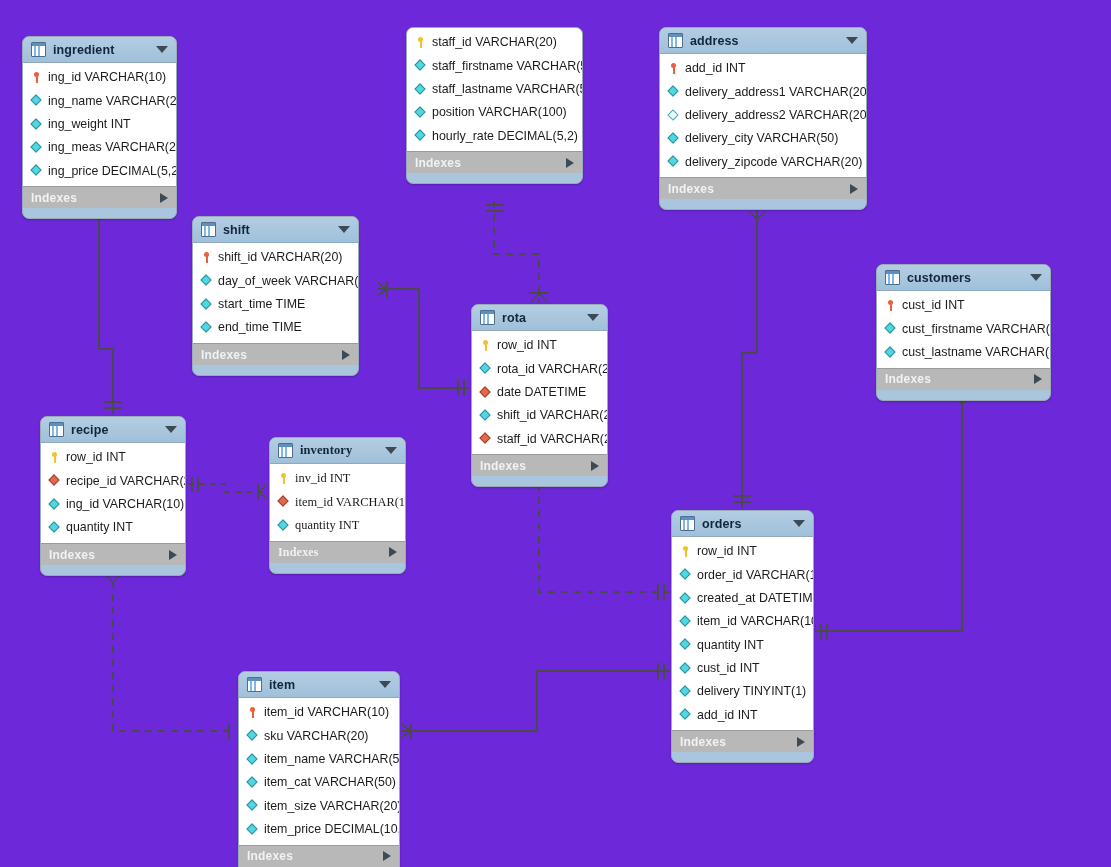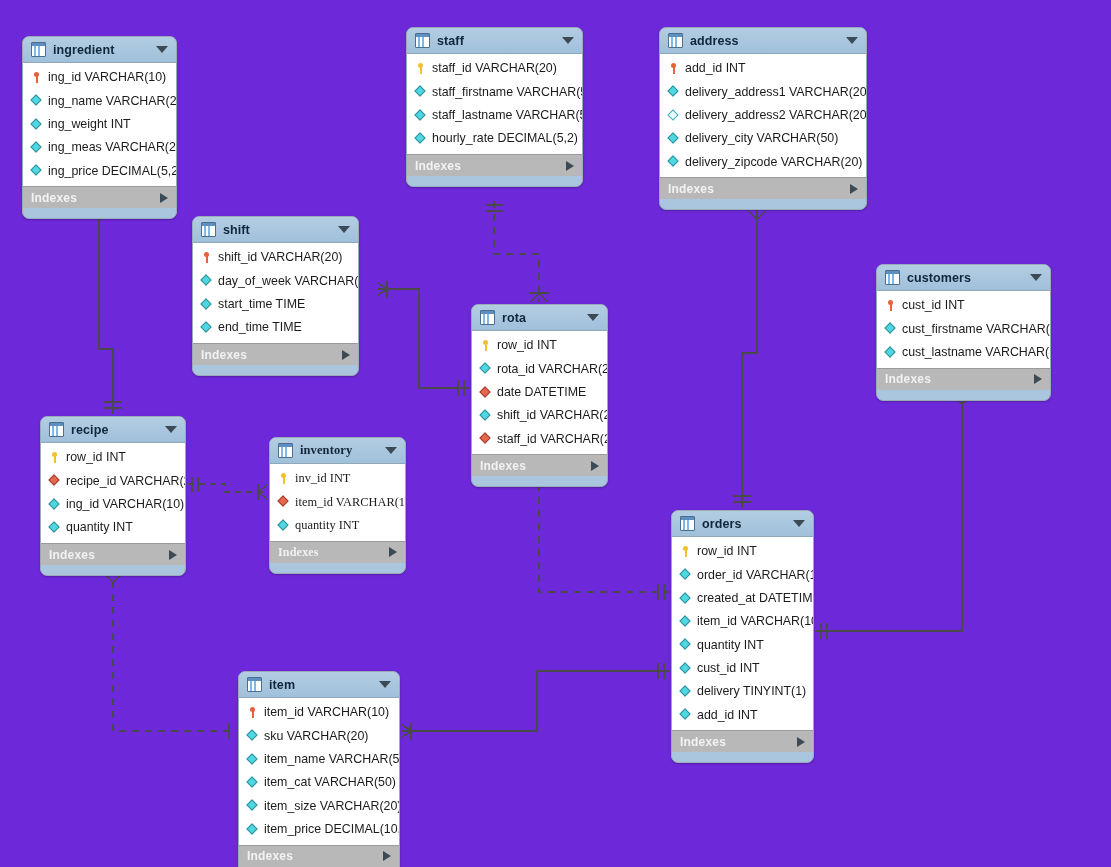--- a/index.html
+++ b/index.html
@@ -301,40 +301,39 @@
             <span class="mark dia-cyan"></span>
             <span class="col-name">ing_price DECIMAL(5,2)</span>
           </div>
         </div>
         <div class="indexes">
           <span class="indexes-label">Indexes</span>
           <span class="caret-right"></span>
         </div>
       </div>
       <div class="table-box" style="left: 406px; top: 27px; width: 177px;">
-        <div class="tbl-header">
-          <span class="tbl-icon"></span>
-          <span class="tbl-title">staff</span>
-          <span class="caret-down"></span>
-        </div>
         <div class="cols">
           <div class="col-row">
             <span class="mark pk-yellow"></span>
             <span class="col-name">staff_id VARCHAR(20)</span>
           </div>
           <div class="col-row">
             <span class="mark dia-cyan"></span>
             <span class="col-name">staff_firstname VARCHAR(50)</span>
           </div>
           <div class="col-row">
             <span class="mark dia-cyan"></span>
             <span class="col-name">staff_lastname VARCHAR(50)</span>
           </div>
           <div class="col-row">
             <span class="mark dia-cyan"></span>
+            <span class="col-name">position VARCHAR(100)</span>
+          </div>
+          <div class="col-row">
+            <span class="mark dia-cyan"></span>
             <span class="col-name">hourly_rate DECIMAL(5,2)</span>
           </div>
         </div>
         <div class="indexes">
           <span class="indexes-label">Indexes</span>
           <span class="caret-right"></span>
         </div>
       </div>
       <div class="table-box" style="left: 659px; top: 27px; width: 208px;">
         <div class="tbl-header">

